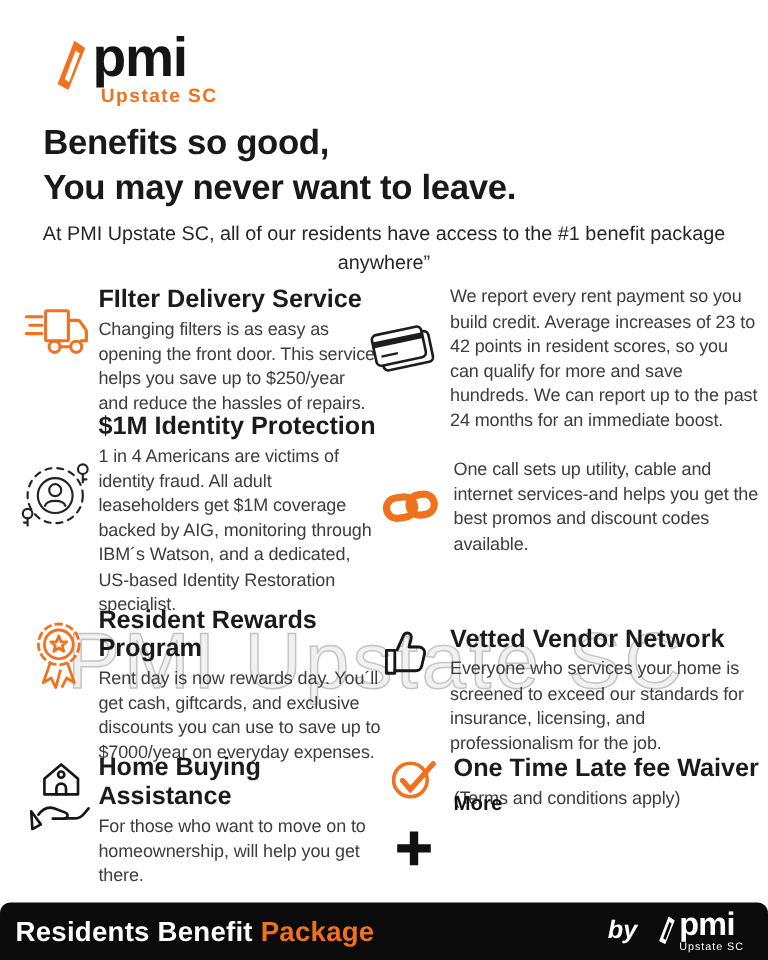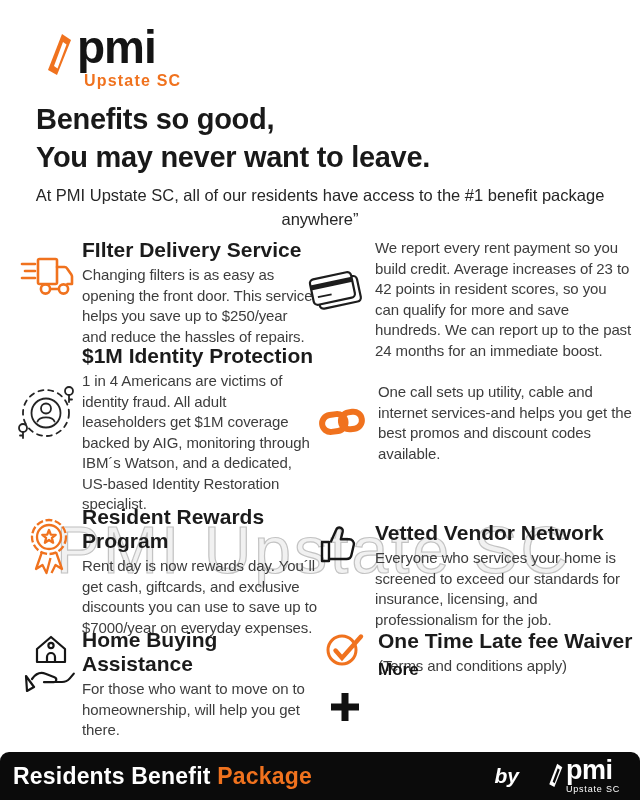--- a/index.html
+++ b/index.html
@@ -27,21 +27,21 @@
   .item-title{font-size:21px;font-weight:bold;color:#1b1b1b;margin-bottom:3px;}
   .item-body{font-size:15px;color:#3d3d3d;line-height:20.5px;letter-spacing:-0.1px;}
   .more-title{font-size:17px;font-weight:bold;color:#141414;}
   
   .footer{
     position:absolute;left:0;bottom:0;width:640px;height:48px;background:#0b0b0b;
     border-radius:9px 9px 0 0;display:flex;align-items:center;
   }
   .footer-title{margin-left:13px;font-size:23px;font-weight:bold;color:#ffffff;letter-spacing:0.2px;}
   .footer-title .accent{color:#F0721E;}
-  .footer-right{position:absolute;right:20px;display:flex;align-items:center;gap:12px;}
+  .footer-right{position:absolute;right:20px;display:flex;align-items:center;}
   .footer-by{font-size:21px;font-weight:bold;font-style:italic;color:#ffffff;margin-right:16px;}
   .logo-bottom{display:flex;align-items:flex-start;}
   .logo-bottom .diamond{width:17px;height:27px;margin-top:3px;}
   .logo-bottom-word{margin-left:2px;}
   .logo-bottom-word .brand{font-size:27px;font-weight:bold;color:#ffffff;line-height:0.9;letter-spacing:-0.5px;}
   .logo-bottom-word .region{font-size:9px;color:#ffffff;letter-spacing:0.8px;text-align:right;margin-top:1px;}
   svg{display:block;}
 </style>
 </head>
 <body>

